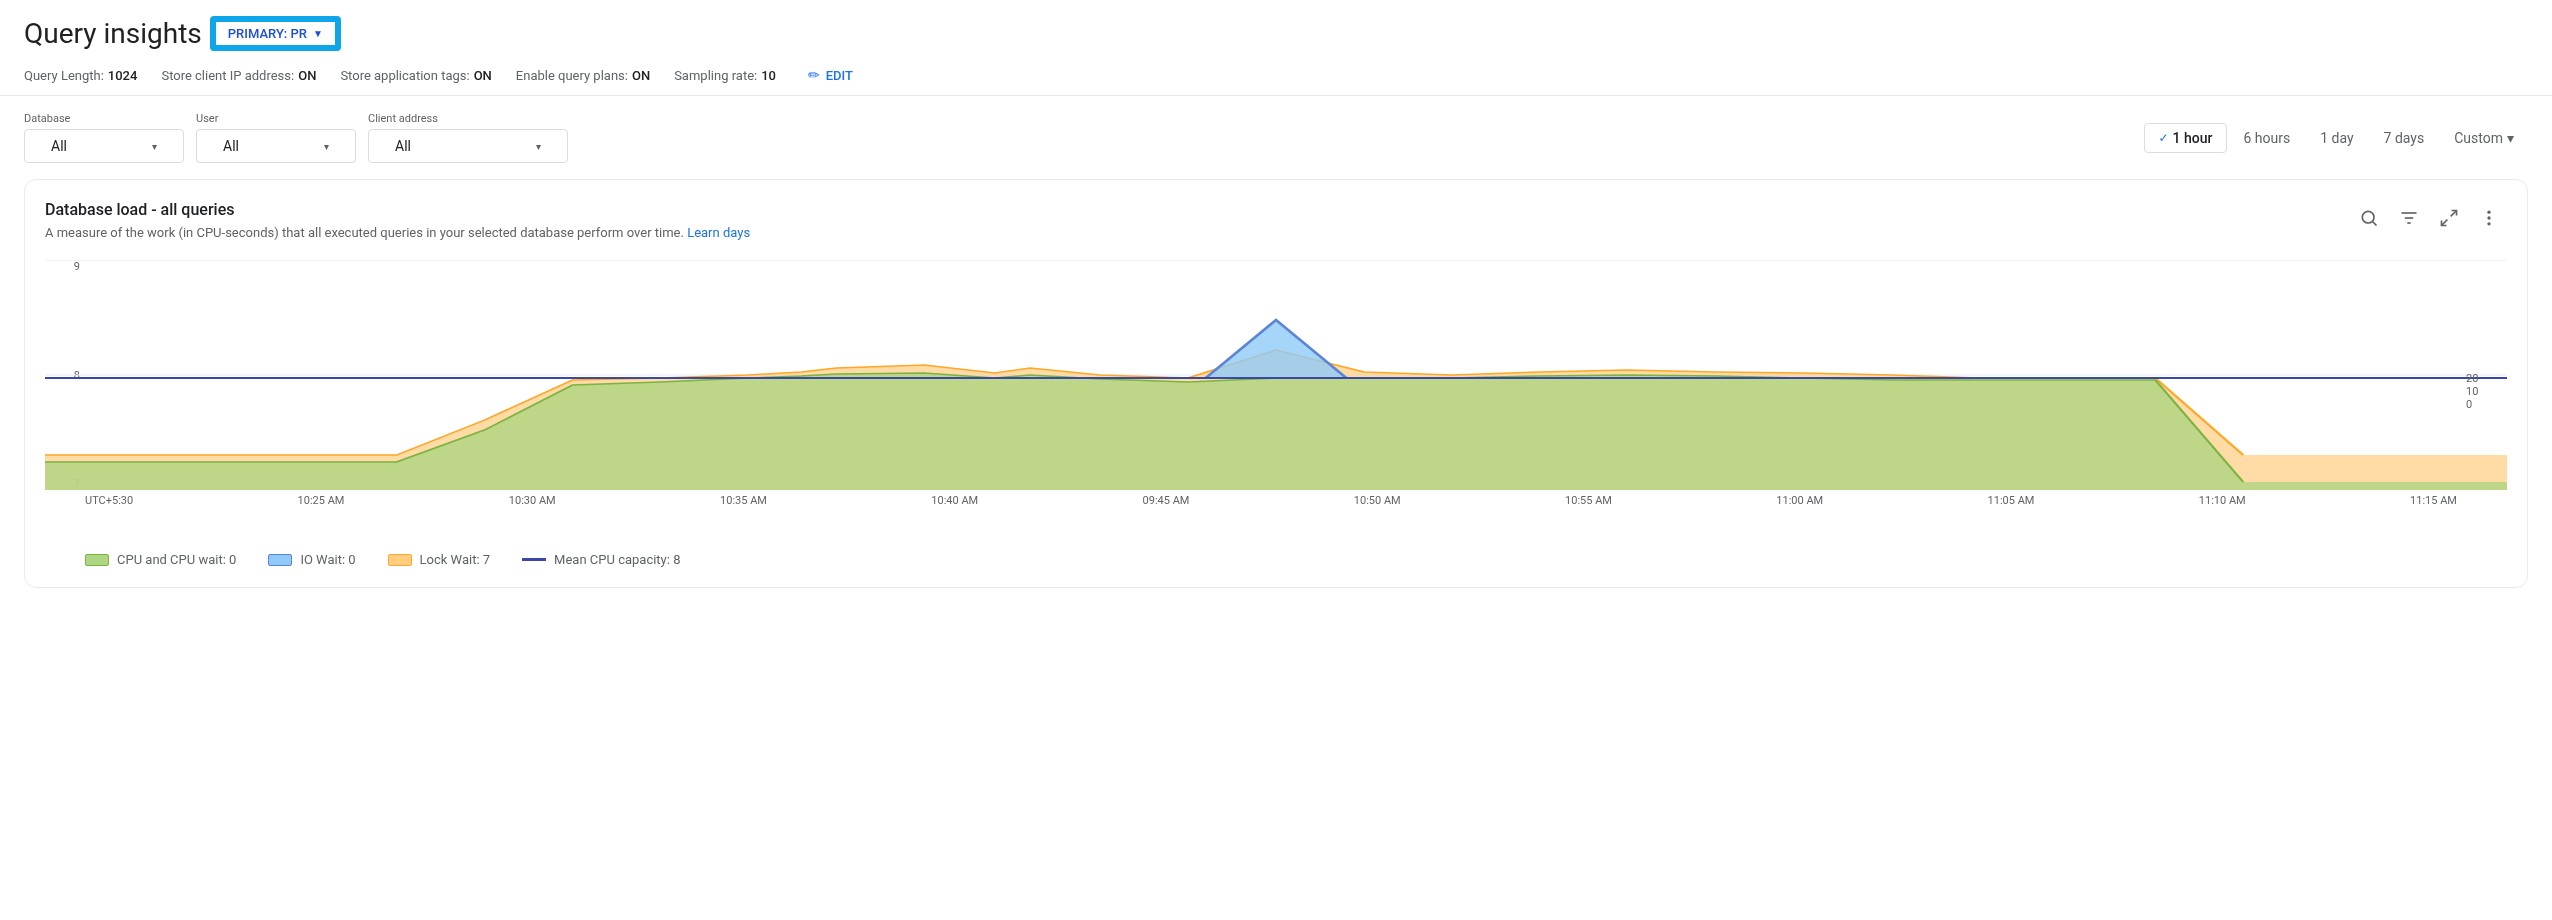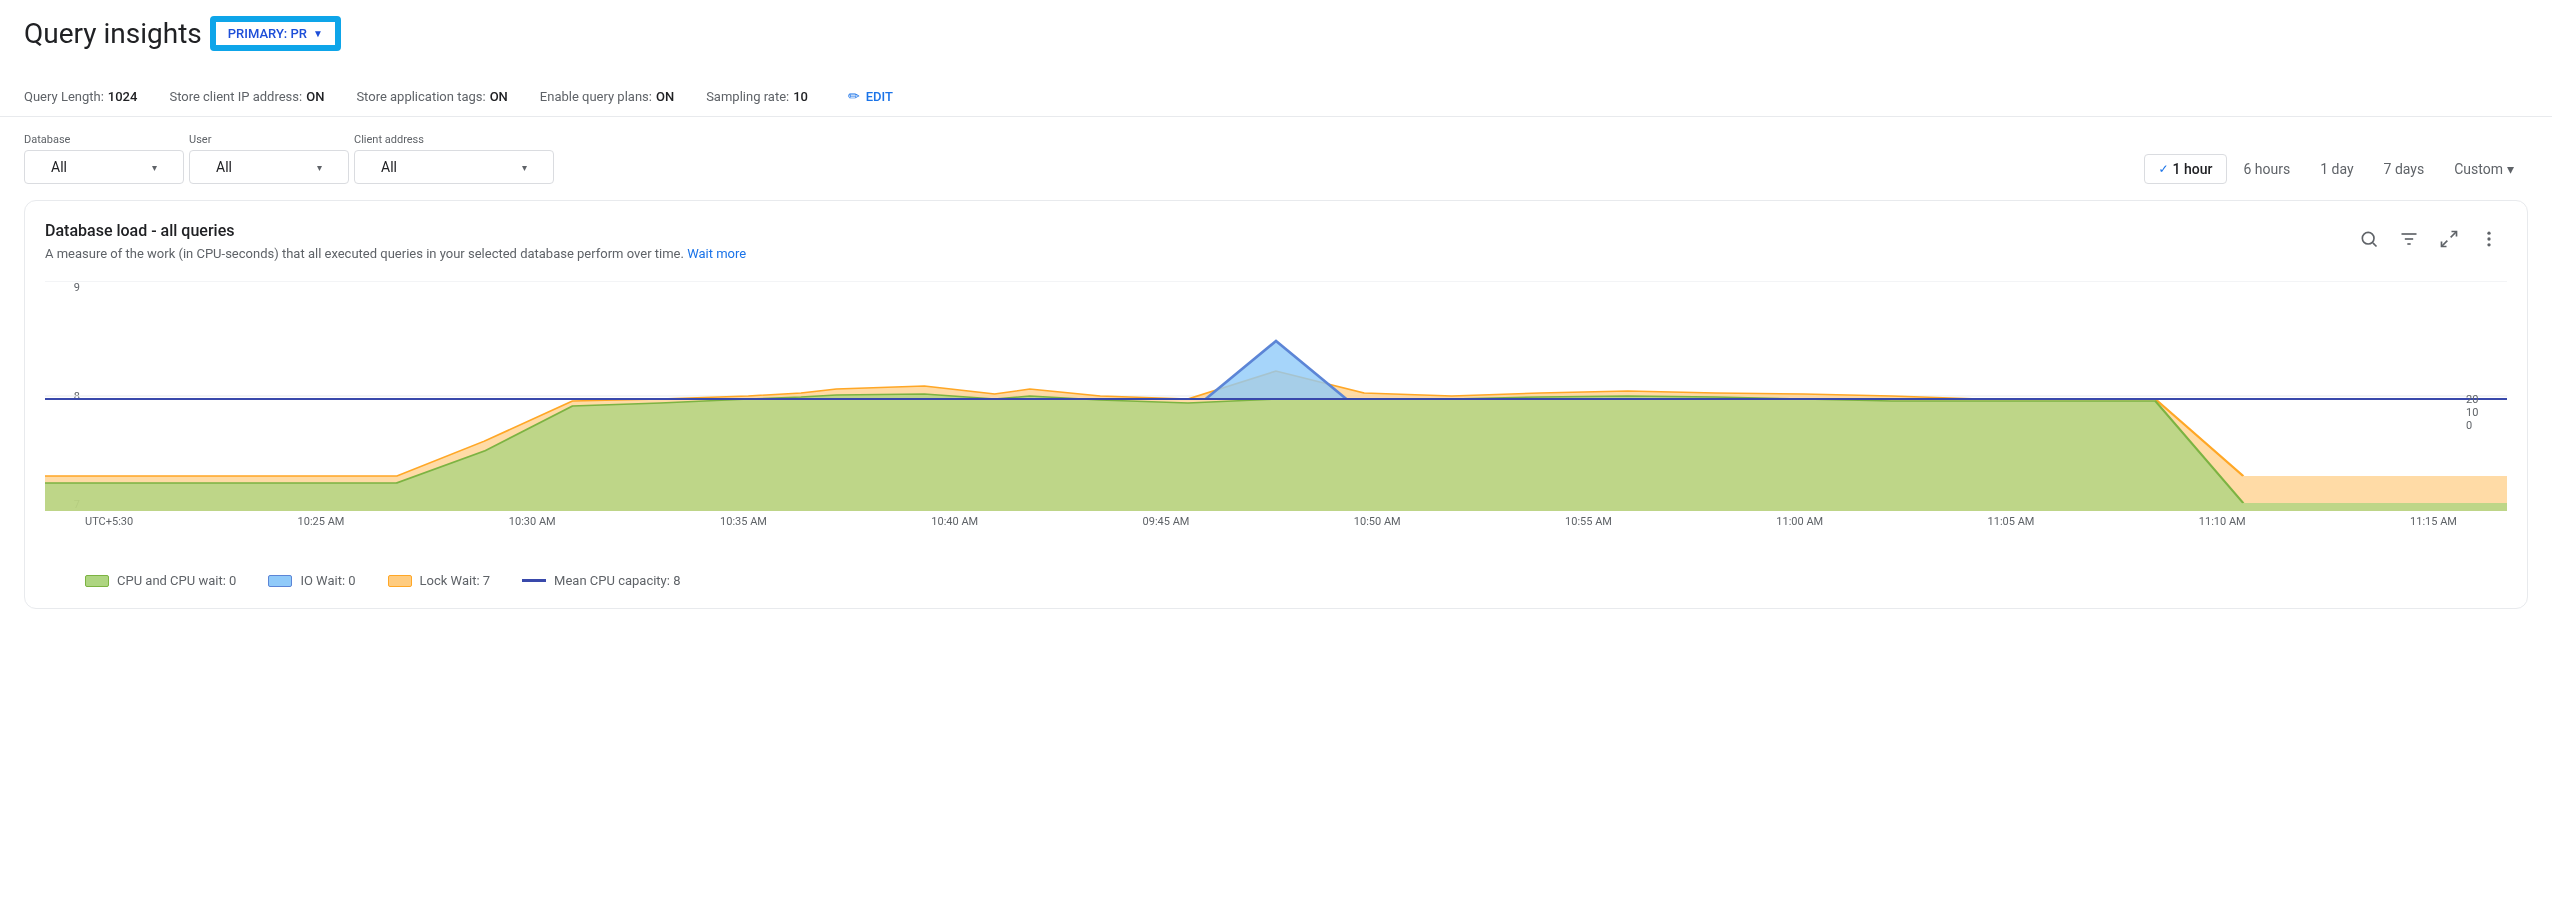--- a/index.html
+++ b/index.html
@@ -3,27 +3,27 @@
   <meta charset="utf-8">
   <style>
     * { box-sizing: border-box; margin: 0; padding: 0; }
     body { font-family: 'Google Sans', Roboto, Arial, sans-serif; background: #fff; color: #202124; font-size: 14px; }
     
     .header { display: flex; align-items: center; padding: 16px 24px 8px 24px; gap: 8px; }
     .page-title { font-size: 28px; font-weight: 400; color: #202124; }
     .primary-badge { display: flex; align-items: center; gap: 6px; border: 6px solid #0ea5e9; border-radius: 4px; padding: 4px 12px; color: #1d4ed8; font-size: 13px; font-weight: 500; cursor: pointer; }
     .primary-badge .chevron { font-size: 10px; }
     
-    .metadata-bar { display: flex; align-items: flex-end; padding: 8px 24px; gap: 32px; font-size: 13px; color: #5f6368; border-bottom: 1px solid #e8eaed; padding-bottom: 12px; margin-top: 21px; }
+    .metadata-bar { display: flex; align-items: flex-end; padding: 8px 24px; gap: 24px; font-size: 13px; color: #5f6368; border-bottom: 1px solid #e8eaed; padding-bottom: 12px; }
     .metadata-item { display: flex; align-items: center; gap: 4px; }
     .metadata-value { color: #202124; font-weight: 500; }
     .edit-btn { display: flex; align-items: center; gap: 6px; color: #1a73e8; font-size: 13px; font-weight: 500; cursor: pointer; margin-left: 8px; }
     .edit-icon { color: #1a73e8; font-size: 14px; }
     
-    .filters-row { display: flex; align-items: flex-end; padding: 16px 24px; gap: 5px; }
+    .filters-row { display: flex; align-items: center; padding: 16px 24px; gap: 12px; }
     .filter-group { display: flex; flex-direction: column; gap: 4px; }
     .filter-label { font-size: 11px; color: #5f6368; }
     .filter-select { display: flex; align-items: center; justify-content: space-between; border: 1px solid #dadce0; border-radius: 4px; padding: 8px 26px; width: 160px; cursor: pointer; font-size: 14px; color: #202124; gap: 40px; }
     .filter-select.wide { width: 200px; }
     .chevron-down { font-size: 10px; color: #5f6368; }
     
     .time-range-group { margin-left: auto; display: flex; align-items: center; gap: 2px; }
     .time-btn { padding: 6px 14px; border-radius: 4px; border: none; background: none; cursor: pointer; font-size: 14px; color: #5f6368; white-space: nowrap; }
     .time-btn.active { border: 1px solid #dadce0; color: #202124; font-weight: 500; display: flex; align-items: center; gap: 4px; }
     .time-btn.active .check { color: #1a73e8; font-size: 12px; }
@@ -133,21 +133,21 @@
     </div>
   </div>
 </div>
 
 <div class="chart-card">
   <div class="chart-header">
     <div>
       <div class="chart-title">Database load - all queries</div>
       <div class="chart-subtitle">
         <span>A measure of the work (in CPU-seconds) that all executed queries in your selected database perform over time.</span>
-        <a href="#">Wait more</a>
+        <a href="#">Learn days</a>
       </div>
     </div>
     <div class="chart-icons">
       <div class="icon-btn">
         <svg width="20" height="20" viewBox="0 0 24 24" fill="none" stroke="#5f6368" stroke-width="2">
             <circle cx="11" cy="11" r="7"></circle>
             <line x1="21" y1="21" x2="16.65" y2="16.65"></line>
           </svg>
       </div>
       <div class="icon-btn">

